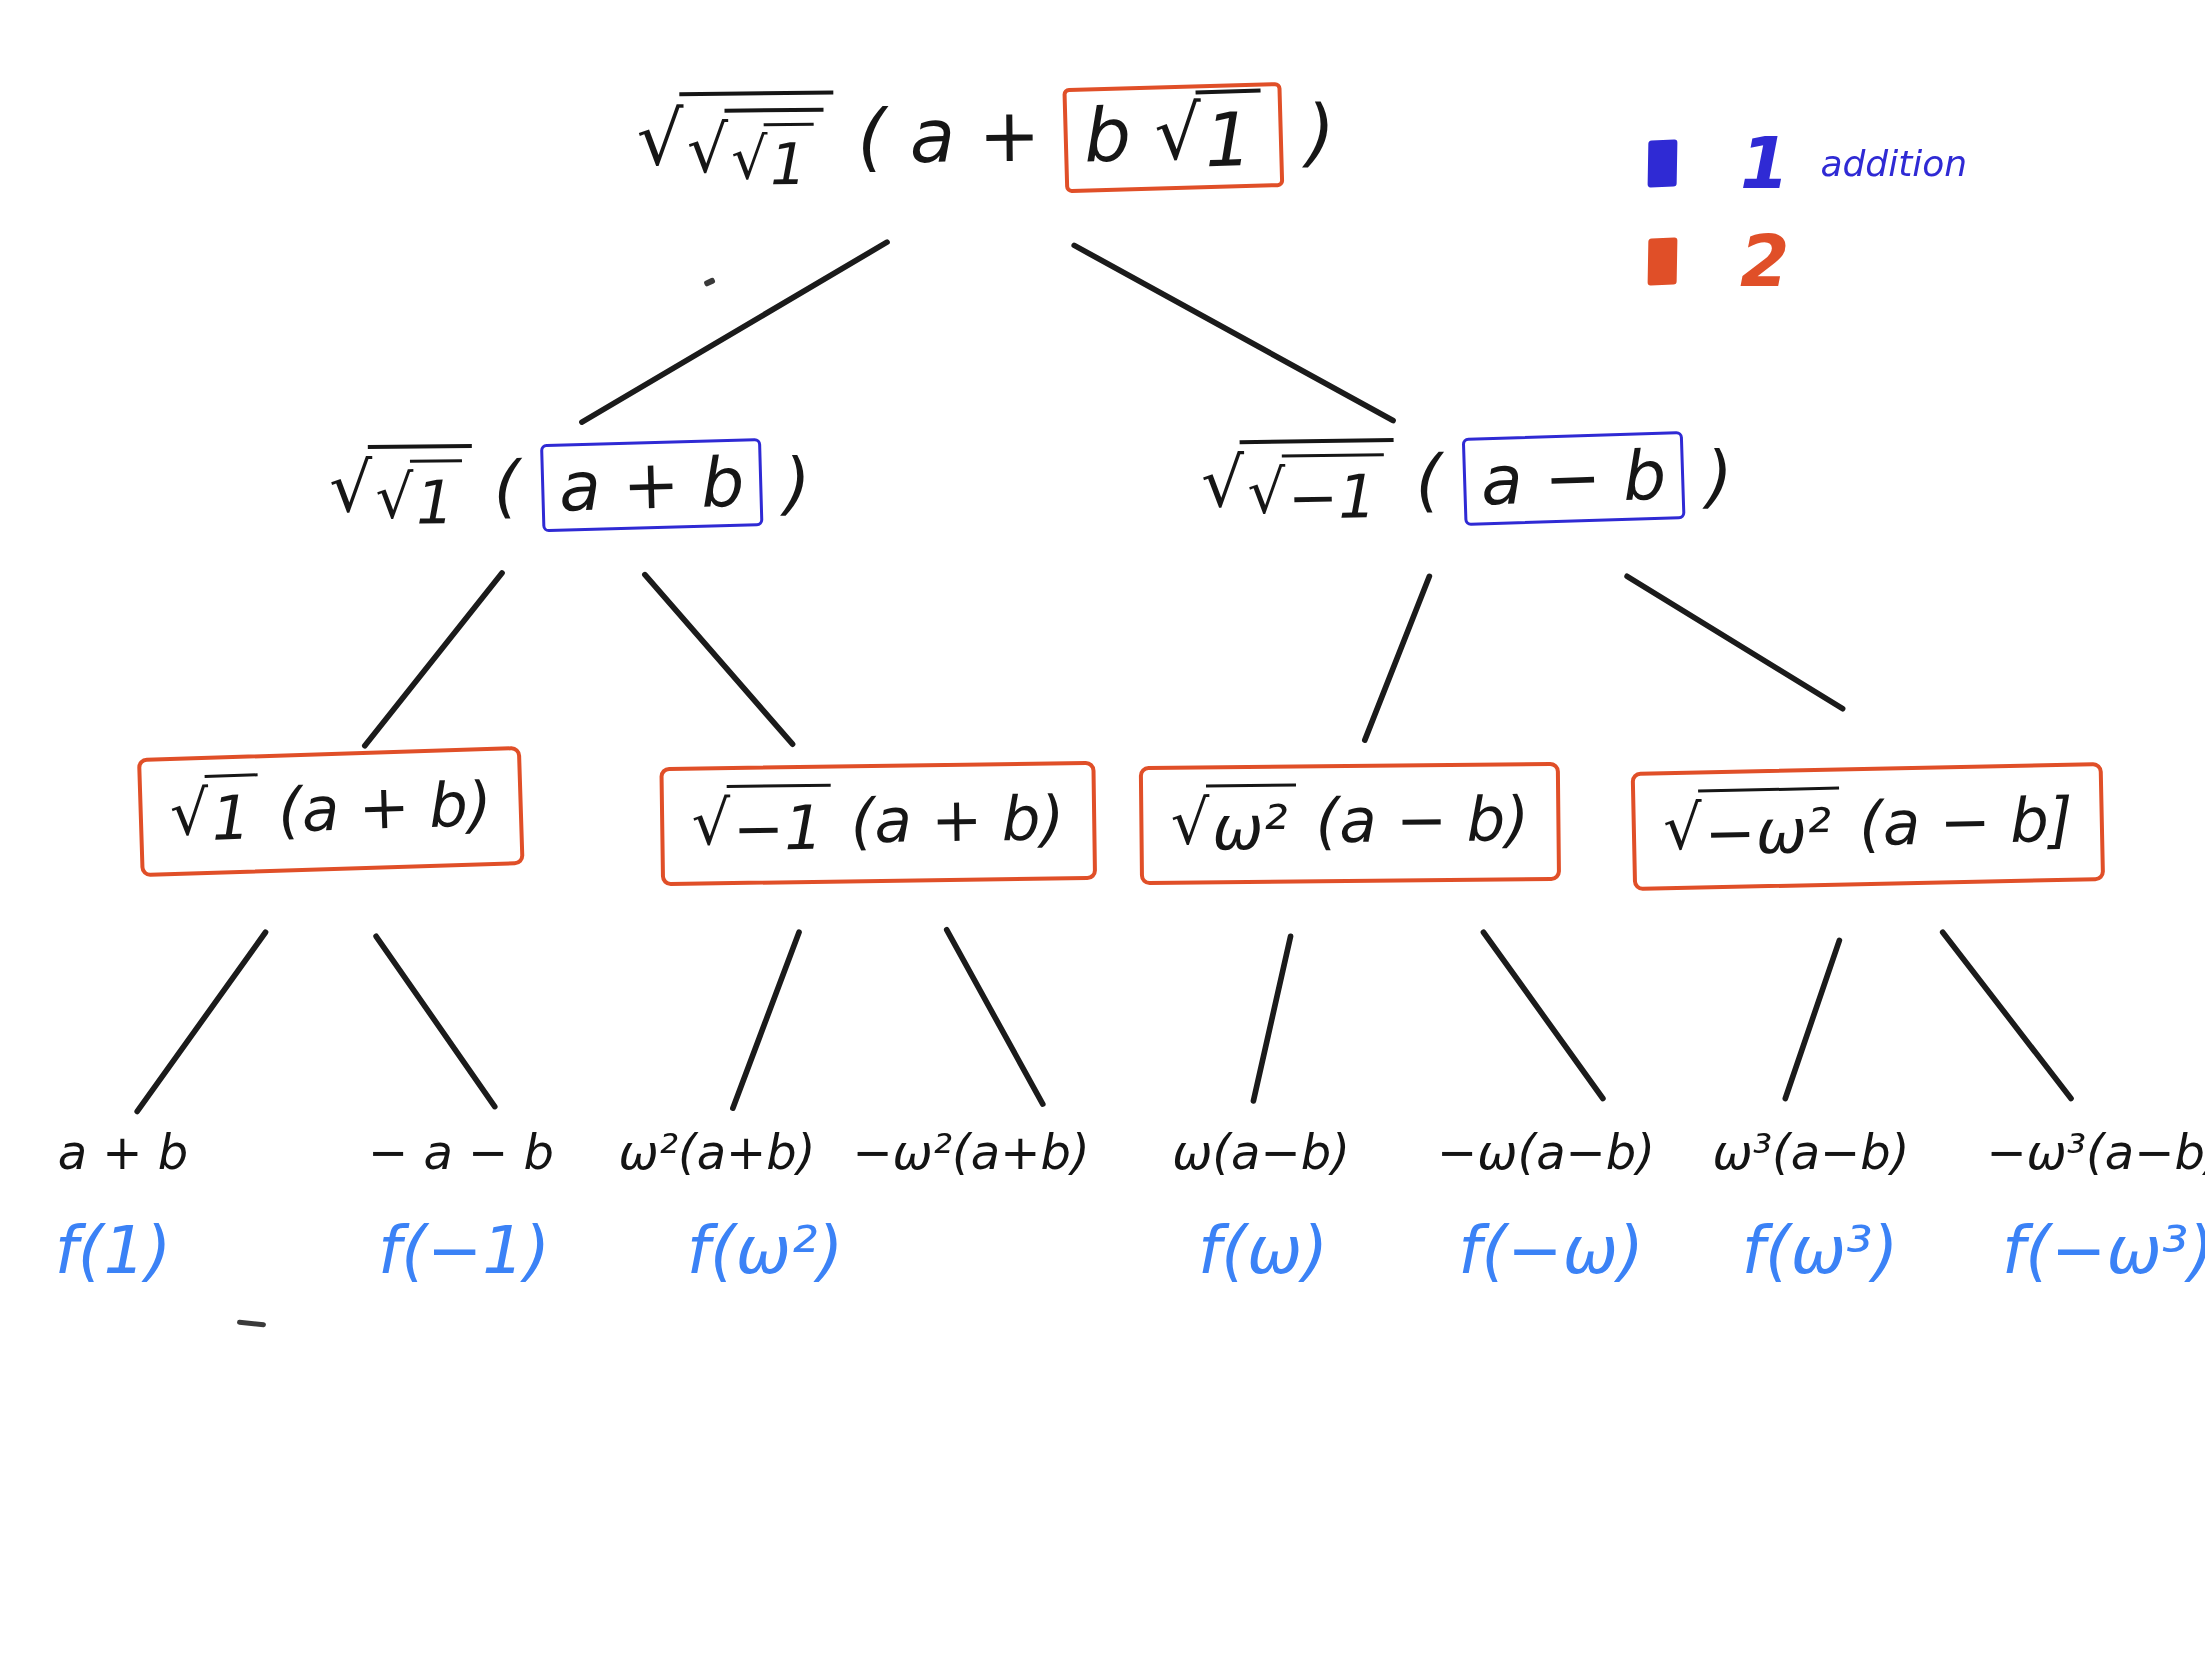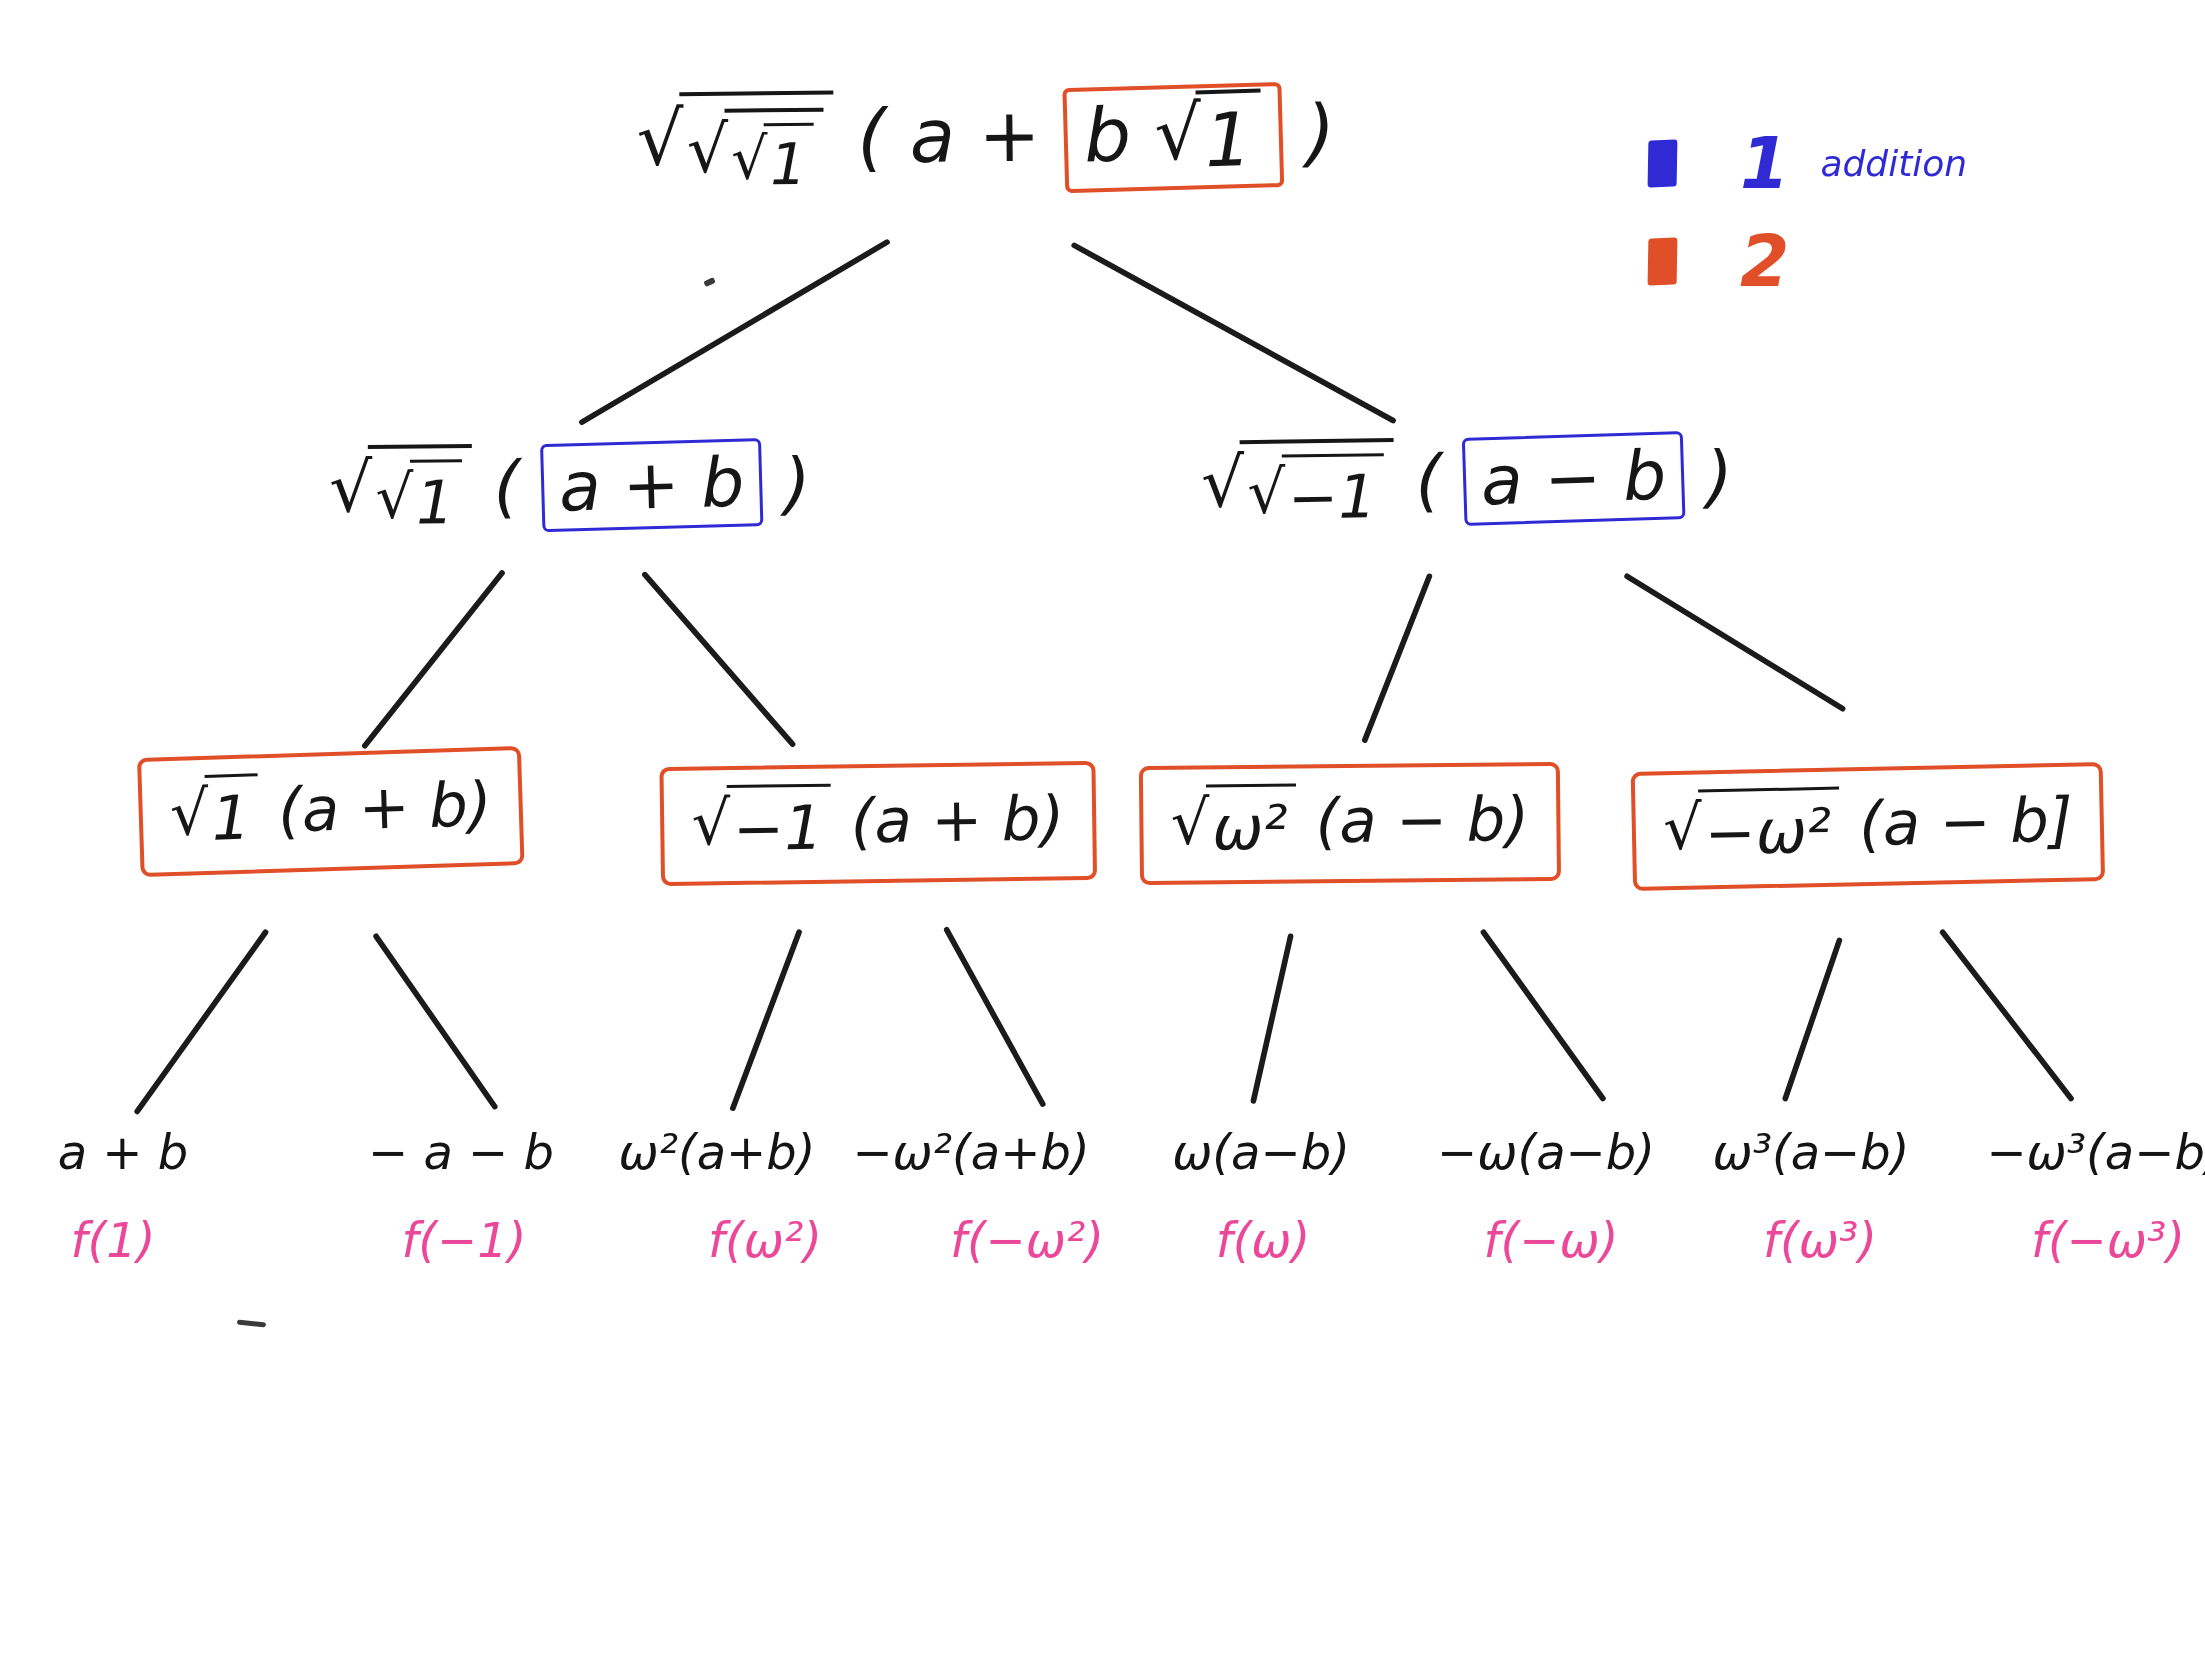--- a/index.html
+++ b/index.html
@@ -62,21 +62,21 @@
 
   
   .leaf-value{
     position:absolute;top:1124px;
     transform:translateX(-50%);
     font-size:48px;font-style:italic;white-space:nowrap;color:#141414;
   }
   .leaf-eval{
     position:absolute;top:1212px;
     transform:translateX(-50%);
-    font-size:48px;font-style:italic;white-space:nowrap;color:#ec4899;
+    font-size:66px;font-style:italic;white-space:nowrap;color:#3b82f6;
   }
 
   
   .legend{position:absolute;left:1648px;top:128px;}
   .legend-row{display:flex;align-items:center;gap:31px;margin-bottom:27.4px;}
   .swatch{
     width:29px;height:47px;border-radius:3.2px;
     transform:skewX(-3deg) rotate(-2deg);
     flex:0 0 auto;
   }
@@ -163,21 +163,20 @@
   <div class="leaf-value" style="left:717px">ω²(a+b)</div>
   <div class="leaf-value" style="left:971px">−ω²(a+b)</div>
   <div class="leaf-value" style="left:1261px">ω(a−b)</div>
   <div class="leaf-value" style="left:1546px">−ω(a−b)</div>
   <div class="leaf-value" style="left:1811px">ω³(a−b)</div>
   <div class="leaf-value" style="left:2105px">−ω³(a−b)</div>
 
   <div class="leaf-eval" style="left:113px">f(1)</div>
   <div class="leaf-eval" style="left:464px">f(−1)</div>
   <div class="leaf-eval" style="left:765px">f(ω²)</div>
-  <div class="leaf-eval" style="left:1027px">f(−ω²)</div>
   <div class="leaf-eval" style="left:1263px">f(ω)</div>
   <div class="leaf-eval" style="left:1551px">f(−ω)</div>
   <div class="leaf-eval" style="left:1820px">f(ω³)</div>
   <div class="leaf-eval" style="left:2108px">f(−ω³)</div>
 
   <div class="legend">
     <div class="legend-row">
       <span class="swatch blue"></span>
       <span class="legend-count blue-text">1</span>
       <span class="legend-label blue-text">addition</span>

